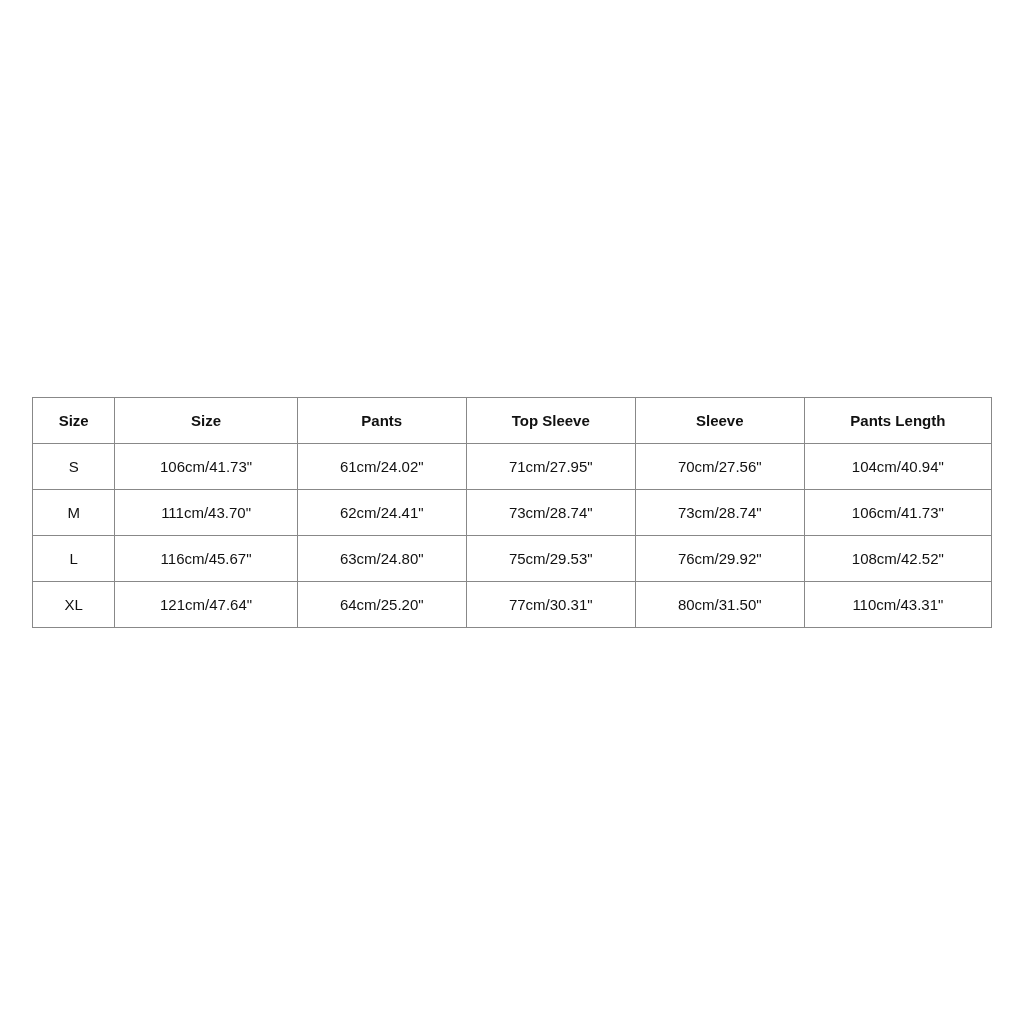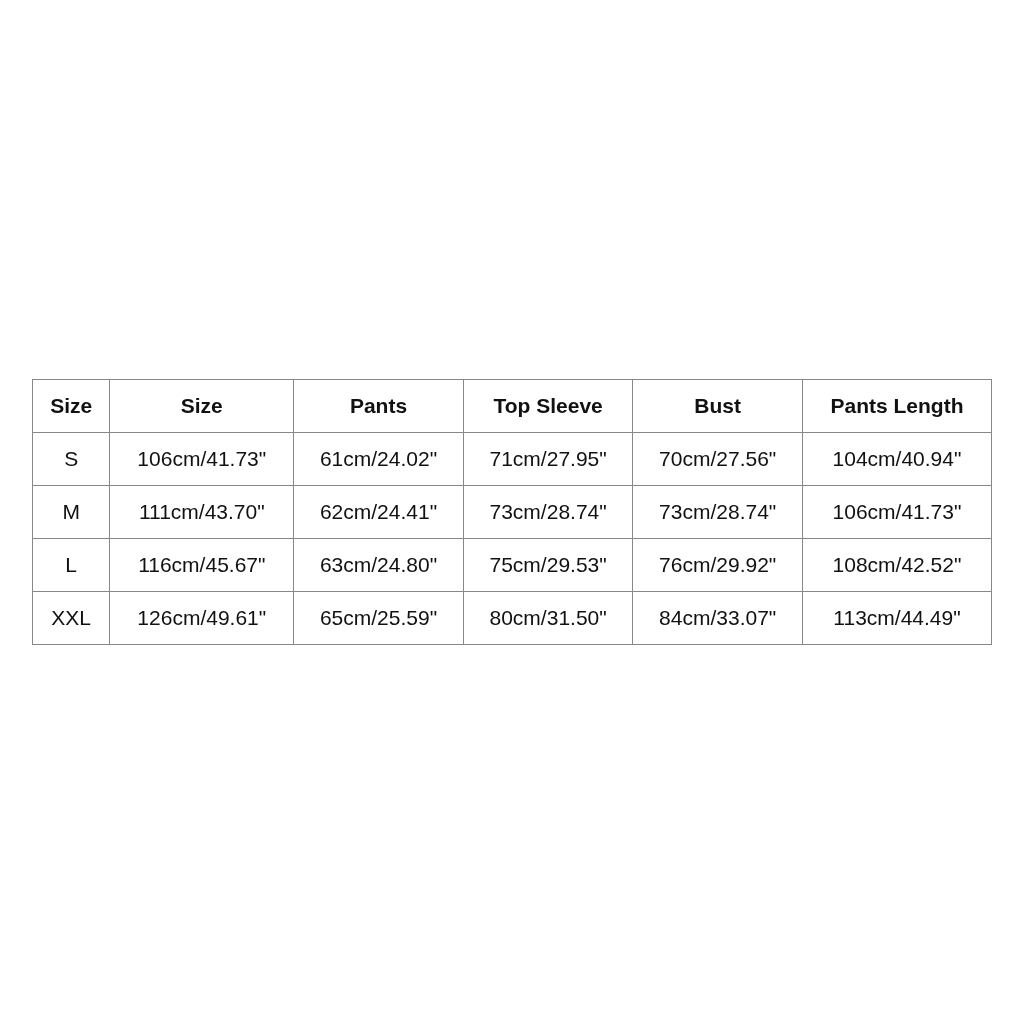--- a/index.html
+++ b/index.html
@@ -26,21 +26,21 @@
     table {
       width: 100%;
       border-collapse: collapse;
       border: 1px solid #888;
     }
 
     th, td {
       border: 1px solid #888;
       text-align: center;
       padding: 14px 10px;
-      font-size: 21px;
+      font-size: 15px;
       color: #111;
     }
 
     th {
       font-weight: bold;
       background-color: #fff;
     }
 
     td {
       font-weight: normal;
@@ -55,21 +55,21 @@
 <body>
 
 <div class="table-container">
   <table>
     <thead>
       <tr>
         <th>Size</th>
         <th>Size</th>
         <th>Pants</th>
         <th>Top Sleeve</th>
-        <th>Bust</th>
+        <th>Sleeve</th>
         <th>Pants Length</th>
       </tr>
     </thead>
     <tbody id="table-body">
     <tr>
           <td>S</td>
           <td>106cm/41.73"</td>
           <td>61cm/24.02"</td>
           <td>71cm/27.95"</td>
           <td>70cm/27.56"</td>
@@ -85,22 +85,22 @@
         </tr>
         <tr>
           <td>L</td>
           <td>116cm/45.67"</td>
           <td>63cm/24.80"</td>
           <td>75cm/29.53"</td>
           <td>76cm/29.92"</td>
           <td>108cm/42.52"</td>
         </tr>
         <tr>
-          <td>XXL</td>
-          <td>126cm/49.61"</td>
-          <td>65cm/25.59"</td>
+          <td>XL</td>
+          <td>121cm/47.64"</td>
+          <td>64cm/25.20"</td>
+          <td>77cm/30.31"</td>
           <td>80cm/31.50"</td>
-          <td>84cm/33.07"</td>
-          <td>113cm/44.49"</td>
+          <td>110cm/43.31"</td>
         </tr>
       </tbody>
   </table>
 </div>
 
 </body></html>

